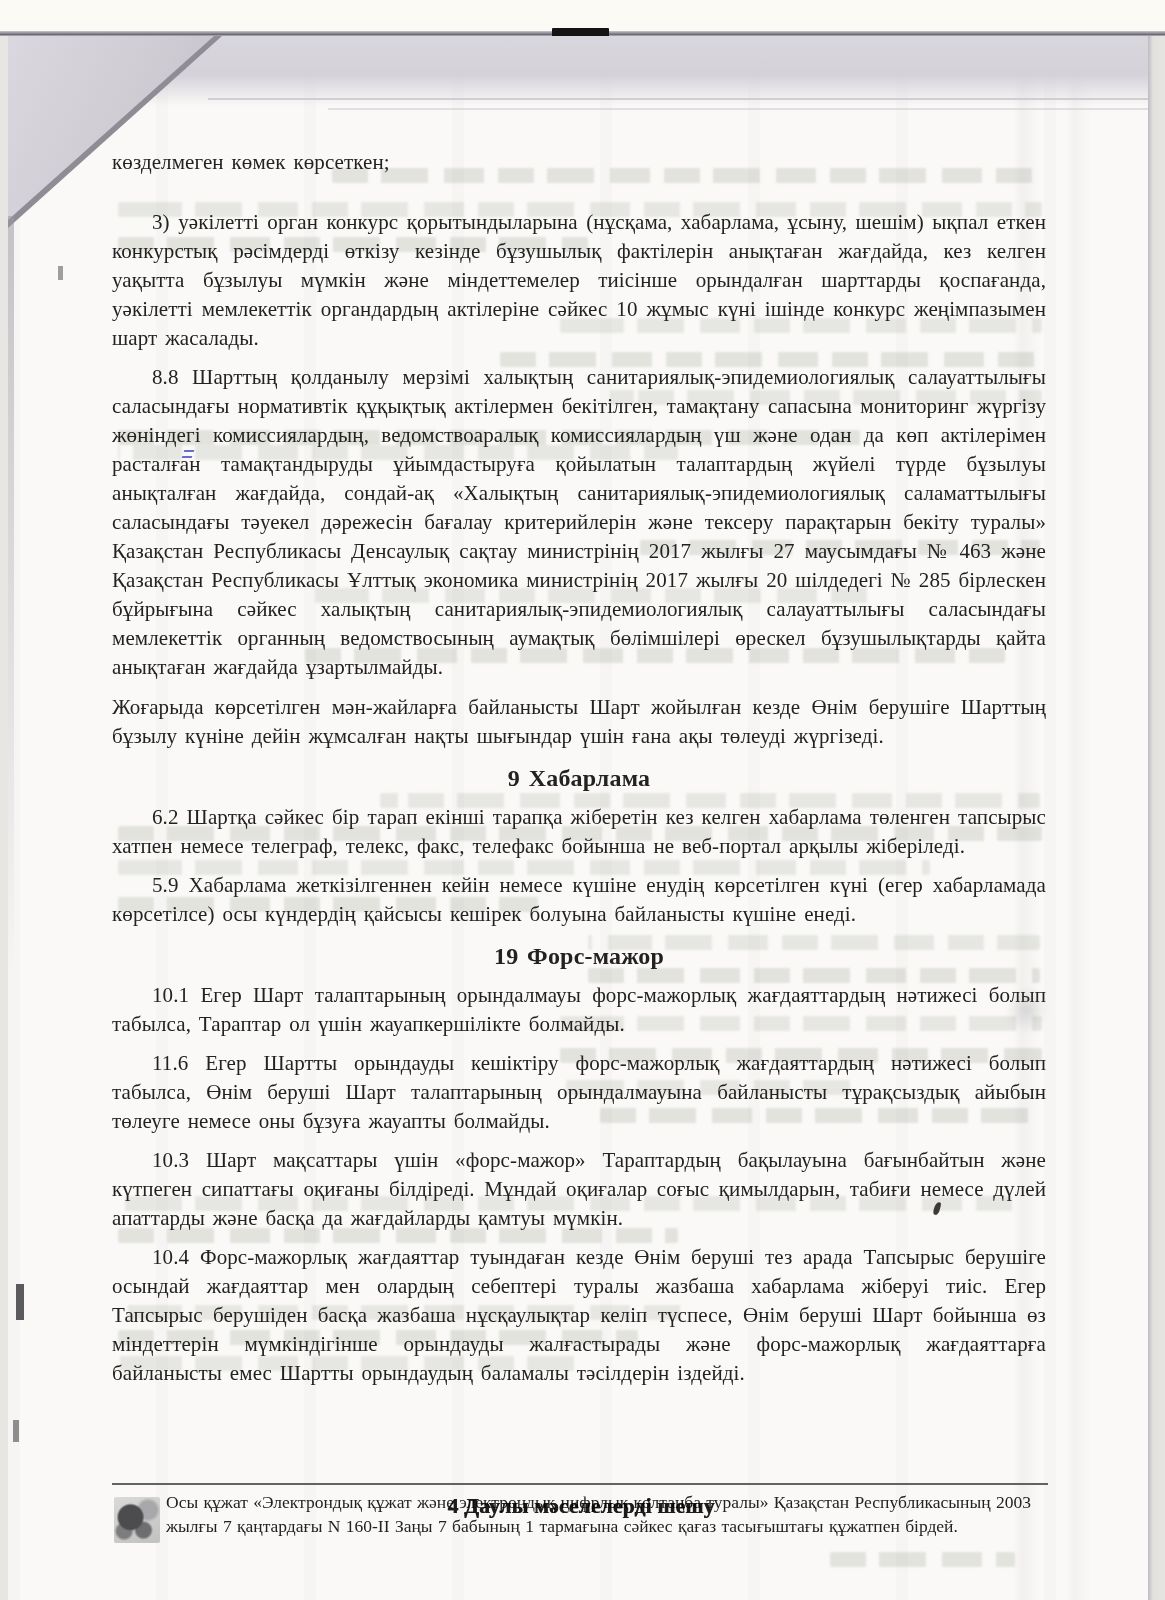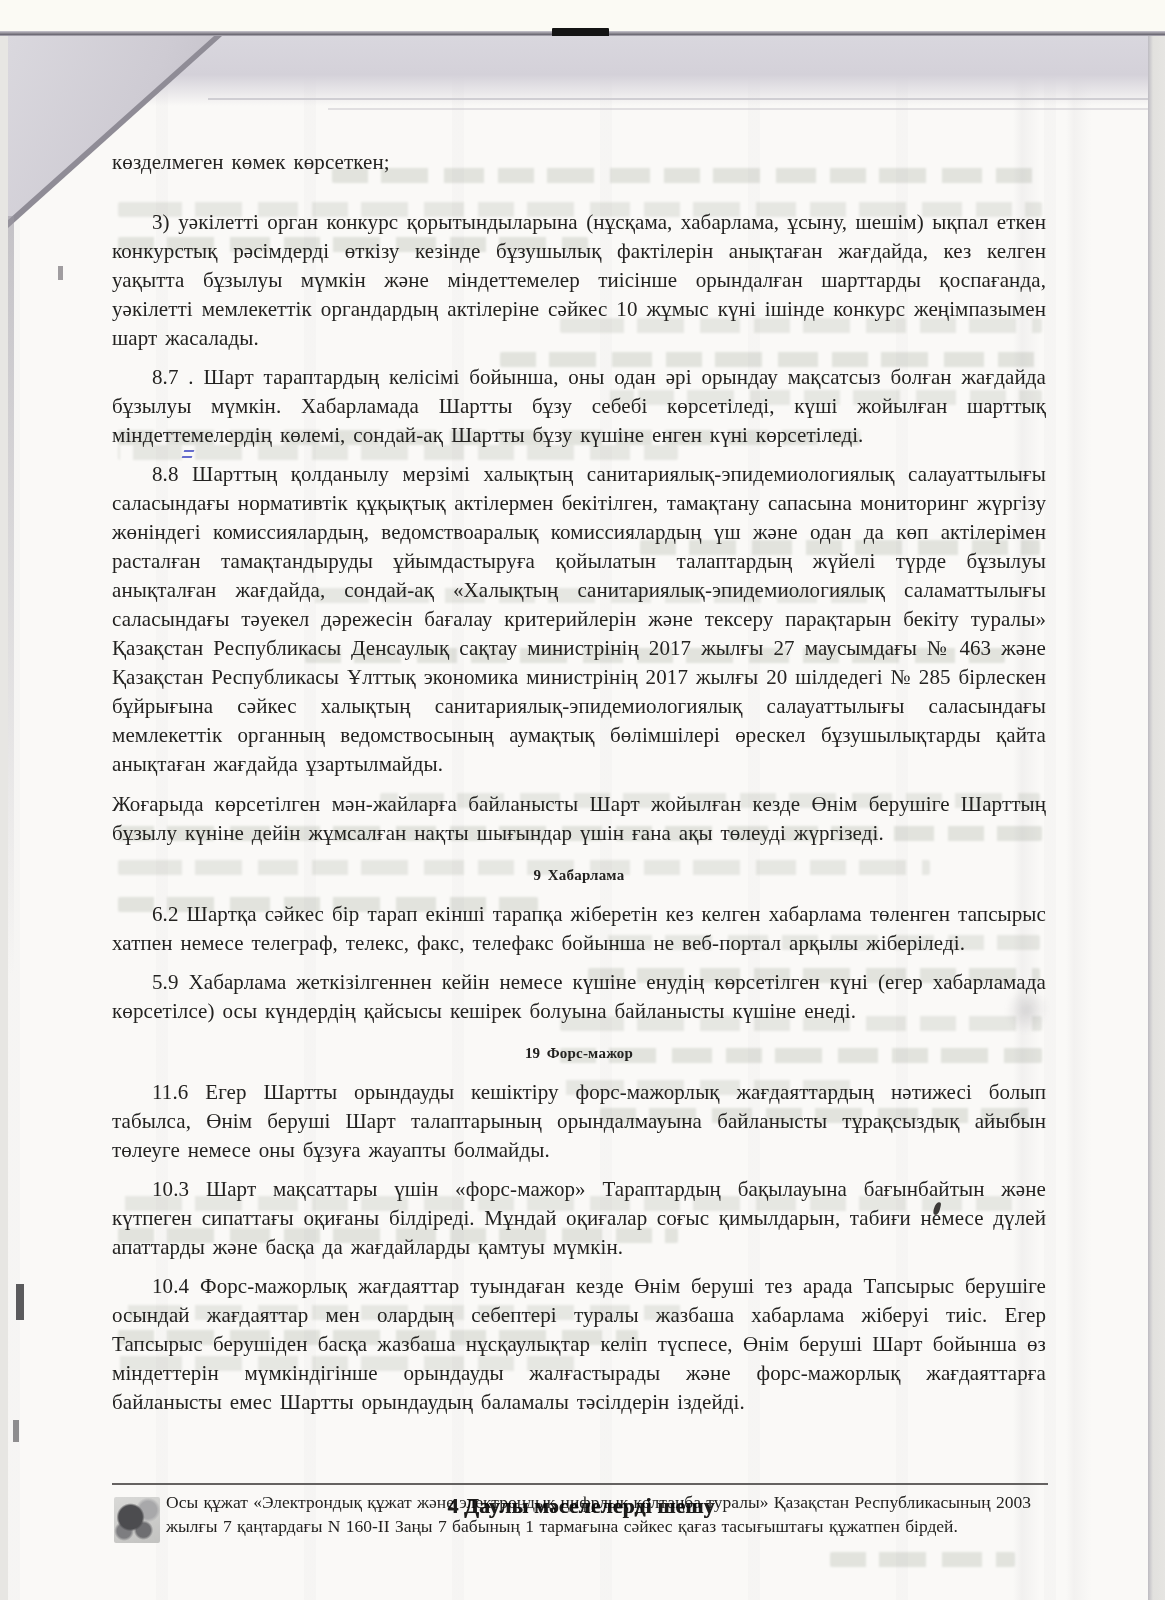--- a/index.html
+++ b/index.html
@@ -59,21 +59,21 @@
   .ed2{left:5px;top:1384px;width:6px;height:22px;opacity:.5;}
   .ed3{left:50px;top:230px;width:5px;height:14px;opacity:.55;background:#55525a;}
   
   .content{position:absolute;left:104px;top:112px;width:934px;z-index:2;
     color:#232220;font-size:21px;line-height:29px;letter-spacing:.1px;word-spacing:2.5px;}
   .content p{margin:0 0 10px;text-align:justify;text-indent:40px;}
   .content p.t-line{text-indent:0;margin-bottom:31px;}
   .content p.t-para-tight{margin-bottom:11px;}
   .content p.t-cont{text-indent:0;}
   .content h3{margin:13px 0 10px;text-align:center;text-indent:0;
-    font-size:15px;line-height:29px;font-weight:bold;letter-spacing:.2px;}
+    font-size:24px;line-height:29px;font-weight:bold;letter-spacing:.2px;}
   
   .footer{position:absolute;left:104px;top:1447px;width:938px;z-index:2;}
   .footer-divider{position:absolute;left:0;top:0;width:936px;height:2px;background:#4a4846;opacity:.85;}
   .stamp{position:absolute;left:2px;top:14px;width:46px;height:46px;border-radius:2px;
     background:
       radial-gradient(circle at 36% 44%, #4c4c4f 0 30%, rgba(76,76,79,0) 36%),
       radial-gradient(circle at 64% 72%, #6e6e71 0 16%, rgba(110,110,113,0) 22%),
       radial-gradient(circle at 74% 28%, #a8a8aa 0 18%, rgba(168,168,170,0) 26%),
       radial-gradient(circle at 22% 74%, #7d7d80 0 14%, rgba(125,125,128,0) 20%),
       linear-gradient(160deg,#d9d9d7 0%,#c2c2c0 100%);
@@ -128,27 +128,27 @@
         <div class="bleed" style="top: 1192px; left: 110px; width: 560px;"></div>
         <div class="bleed alt" style="top: 1269px; left: 110px; width: 565px;"></div>
         <div class="bleed" style="top: 1294px; left: 110px; width: 520px;"></div>
         <div class="bleed alt" style="top: 1320px; left: 110px; width: 470px;"></div>
         <div class="bleed" style="top: 1516px; left: 822px; width: 185px;"></div>
       </div>
 
     <div class="content" id="content">
         <p class="t-line">көзделмеген көмек көрсеткен;</p>
         <p class="t-para">3) уәкілетті орган конкурс қорытындыларына (нұсқама, хабарлама, ұсыну, шешім) ықпал еткен конкурстық рәсімдерді өткізу кезінде бұзушылық фактілерін анықтаған жағдайда, кез келген уақытта бұзылуы мүмкін және міндеттемелер тиісінше орындалған шарттарды қоспағанда, уәкілетті мемлекеттік органдардың актілеріне сәйкес 10 жұмыс күні ішінде конкурс жеңімпазымен шарт жасалады.</p>
-        <p class="t-para">8.7 . Шарт тараптардың келісімі бойынша, оны одан әрі орындау мақсатсыз болған жағдайда бұзылуы мүмкін. Хабарламада Шартты бұзу себебі көрсетіледі, күші жойылған шарттық міндеттемелердің көлемі, сондай-ақ Шартты бұзу күшіне енген күні көрсетіледі.</p>
         <p class="t-para-tight">8.8 Шарттың қолданылу мерзімі халықтың санитариялық-эпидемиологиялық салауаттылығы саласындағы нормативтік құқықтық актілермен бекітілген, тамақтану сапасына мониторинг жүргізу жөніндегі комиссиялардың, ведомствоаралық комиссиялардың үш және одан да көп актілерімен расталған тамақтандыруды ұйымдастыруға қойылатын талаптардың жүйелі түрде бұзылуы анықталған жағдайда, сондай-ақ «Халықтың санитариялық-эпидемиологиялық саламаттылығы саласындағы тәуекел дәрежесін бағалау критерийлерін және тексеру парақтарын бекіту туралы» Қазақстан Республикасы Денсаулық сақтау министрінің 2017 жылғы 27 маусымдағы № 463 және Қазақстан Республикасы Ұлттық экономика министрінің 2017 жылғы 20 шілдедегі № 285 бірлескен бұйрығына сәйкес халықтың санитариялық-эпидемиологиялық салауаттылығы саласындағы мемлекеттік органның ведомствосының аумақтық бөлімшілері өрескел бұзушылықтарды қайта анықтаған жағдайда ұзартылмайды.</p>
         <p class="t-cont">Жоғарыда көрсетілген мән-жайларға байланысты Шарт жойылған кезде Өнім берушіге Шарттың бұзылу күніне дейін жұмсалған нақты шығындар үшін ғана ақы төлеуді жүргізеді.</p>
         <h3 class="t-heading">9 Хабарлама</h3>
         <p class="t-para">6.2 Шартқа сәйкес бір тарап екінші тарапқа жіберетін кез келген хабарлама төленген тапсырыс хатпен немесе телеграф, телекс, факс, телефакс бойынша не веб-портал арқылы жіберіледі.</p>
         <p class="t-para">5.9 Хабарлама жеткізілгеннен кейін немесе күшіне енудің көрсетілген күні (егер хабарламада көрсетілсе) осы күндердің қайсысы кешірек болуына байланысты күшіне енеді.</p>
         <h3 class="t-heading">19 Форс-мажор</h3>
+        <p class="t-para">10.1 Егер Шарт талаптарының орындалмауы форс-мажорлық жағдаяттардың нәтижесі болып табылса, Тараптар ол үшін жауапкершілікте болмайды.</p>
         <p class="t-para">11.6 Егер Шартты орындауды кешіктіру форс-мажорлық жағдаяттардың нәтижесі болып табылса, Өнім беруші Шарт талаптарының орындалмауына байланысты тұрақсыздық айыбын төлеуге немесе оны бұзуға жауапты болмайды.</p>
         <p class="t-para">10.3 Шарт мақсаттары үшін «форс-мажор» Тараптардың бақылауына бағынбайтын және күтпеген сипаттағы оқиғаны білдіреді. Мұндай оқиғалар соғыс қимылдарын, табиғи немесе дүлей апаттарды және басқа да жағдайларды қамтуы мүмкін.</p>
         <p class="t-para">10.4 Форс-мажорлық жағдаяттар туындаған кезде Өнім беруші тез арада Тапсырыс берушіге осындай жағдаяттар мен олардың себептері туралы жазбаша хабарлама жіберуі тиіс. Егер Тапсырыс берушіден басқа жазбаша нұсқаулықтар келіп түспесе, Өнім беруші Шарт бойынша өз міндеттерін мүмкіндігінше орындауды жалғастырады және форс-мажорлық жағдаяттарға байланысты емес Шартты орындаудың баламалы тәсілдерін іздейді.</p>
       </div>
 
     <div class="mark-blue"></div>
     <div class="mark-apostrophe"></div>
     <div class="smudge"></div>
     <div class="edge-dash ed1"></div>
     <div class="edge-dash ed2"></div>

